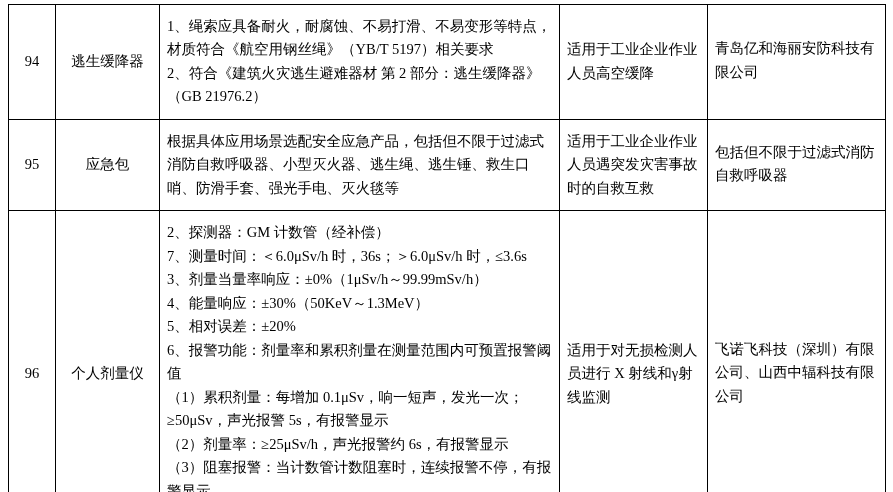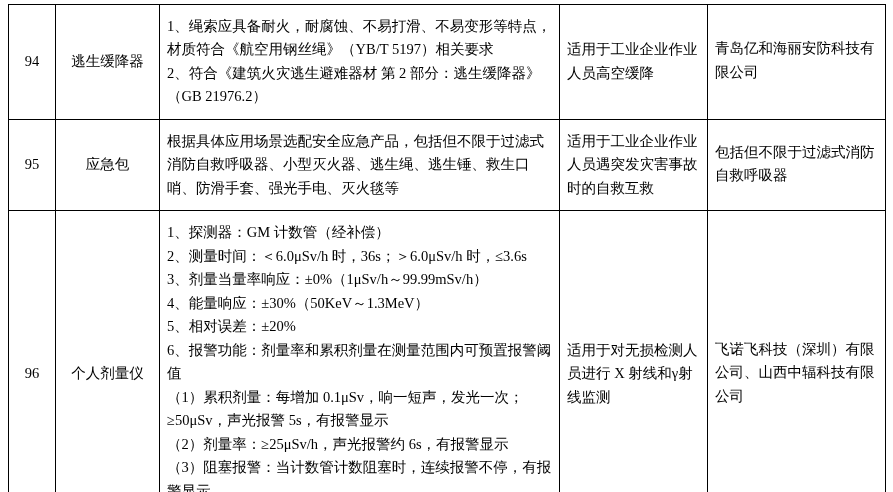--- a/index.html
+++ b/index.html
@@ -104,22 +104,22 @@
         </td>
         <td class="maker cell-lines">
           <div>包括但不限于过滤式消防自救呼吸器</div>
         </td>
       </tr>
 
       <tr class="row-tall">
         <td class="num">96</td>
         <td class="name">个人剂量仪</td>
         <td class="spec cell-lines">
-          <div>1、探测器：GM 计数管（经补偿）</div>
-          <div>2、测量时间：＜6.0μSv/h 时，36s；＞6.0μSv/h 时，≤3.6s</div>
+          <div>2、探测器：GM 计数管（经补偿）</div>
+          <div>7、测量时间：＜6.0μSv/h 时，36s；＞6.0μSv/h 时，≤3.6s</div>
           <div>3、剂量当量率响应：±0%（1μSv/h～99.99mSv/h）</div>
           <div>4、能量响应：±30%（50KeV～1.3MeV）</div>
           <div>5、相对误差：±20%</div>
           <div>6、报警功能：剂量率和累积剂量在测量范围内可预置报警阈值</div>
           <div>（1）累积剂量：每增加 0.1μSv，响一短声，发光一次；≥50μSv，声光报警 5s，有报警显示</div>
           <div>（2）剂量率：≥25μSv/h，声光报警约 6s，有报警显示</div>
           <div>（3）阻塞报警：当计数管计数阻塞时，连续报警不停，有报警显示</div>
           <div>（4）报警声音强度：在 30cm 处约 80dB</div>
         </td>
         <td class="use cell-lines">

